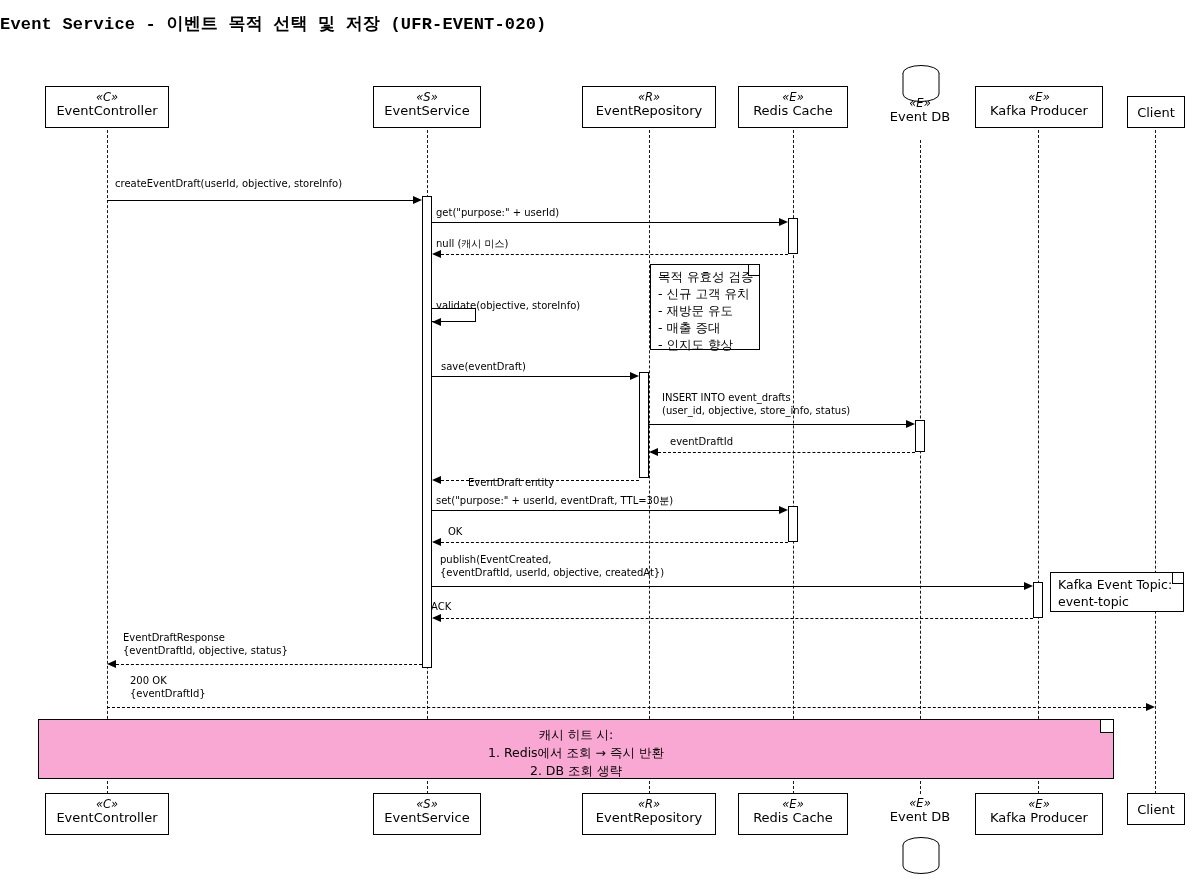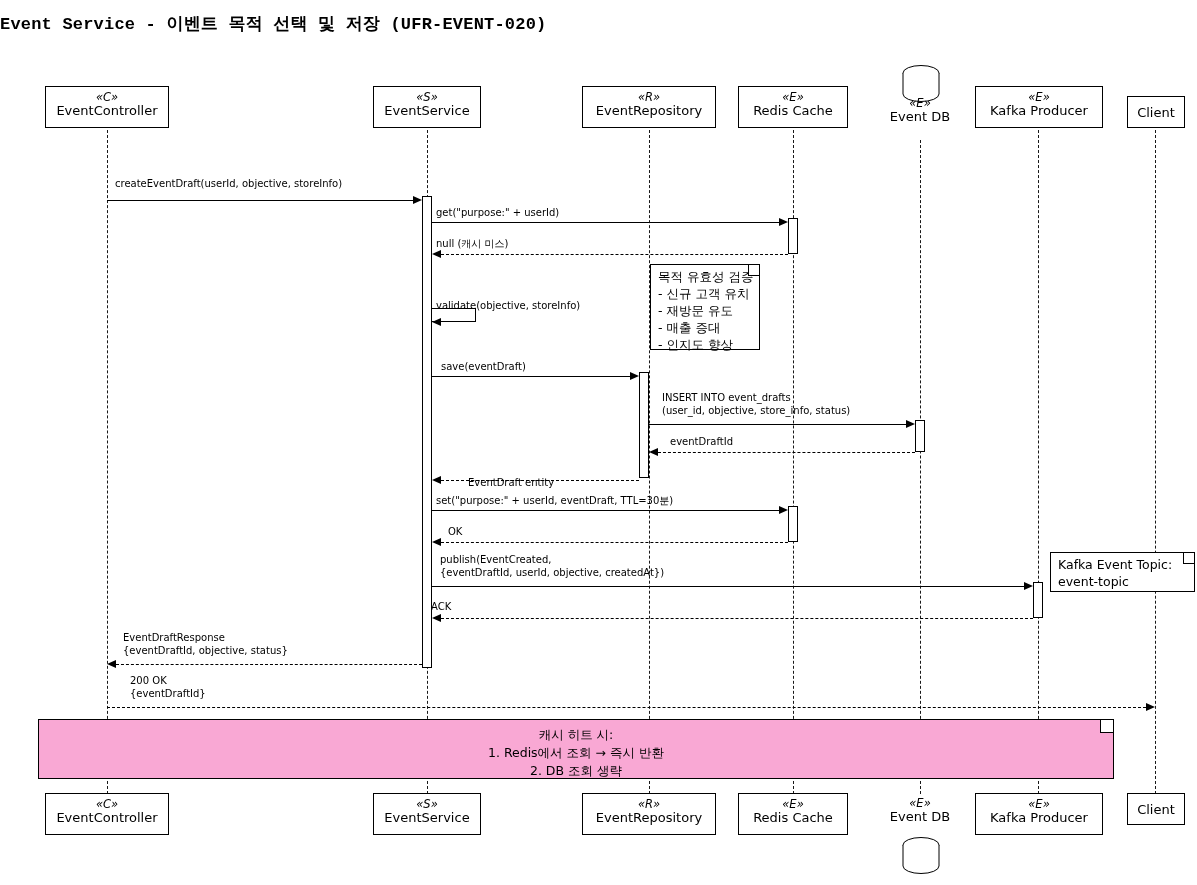--- a/index.html
+++ b/index.html
@@ -299,21 +299,21 @@
 {eventDraftId}</div>
   <div class="msg-line dashed" style="left:107px; top:707px; width:1039px;"></div>
   <div class="arrow-r" style="left:1146px; top:703px;"></div>
 
   <div class="note" style="left:650px; top:264px; width:110px; height:86px;">목적 유효성 검증
 - 신규 고객 유치
 - 재방문 유도
 - 매출 증대
 - 인지도 향상<span class="fold"></span></div>
 
-  <div class="note" style="left:1050px; top:552px; width:145px; height:40px;">Kafka Event Topic:
+  <div class="note" style="left:1050px; top:572px; width:134px; height:40px;">Kafka Event Topic:
 event-topic<span class="fold"></span></div>
 
   <div class="bottom-note" style="left:38px; top:719px; width:1076px; height:60px;">캐시 히트 시:
 1. Redis에서 조회 → 즉시 반환
 2. DB 조회 생략<span class="fold"></span></div>
 
   <div class="participant" style="left:45px; top:793px; width:124px; height:42px;">
     <span class="stereo">«C»</span>
     <span class="pname">EventController</span>
   </div>

